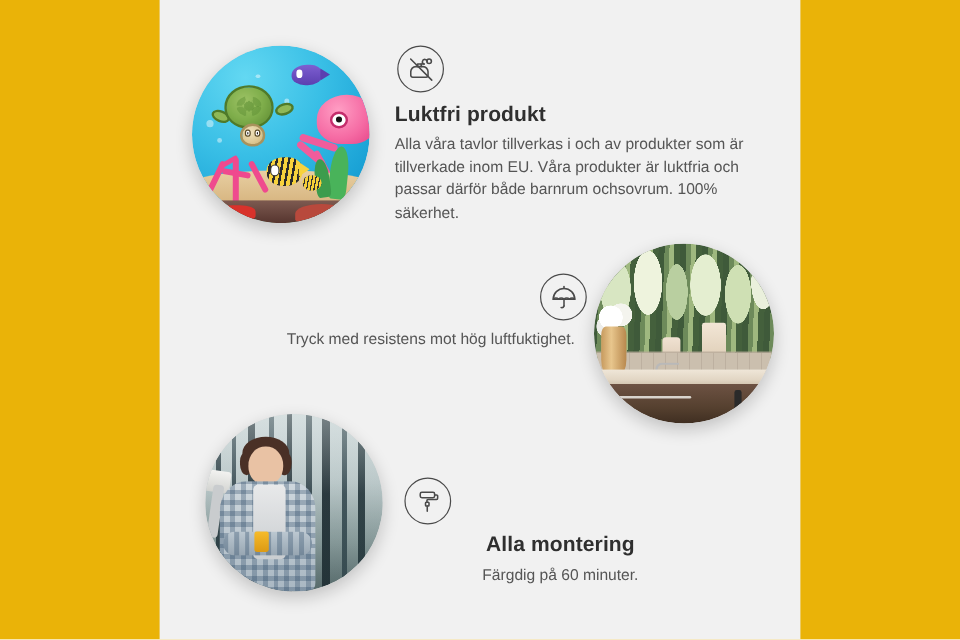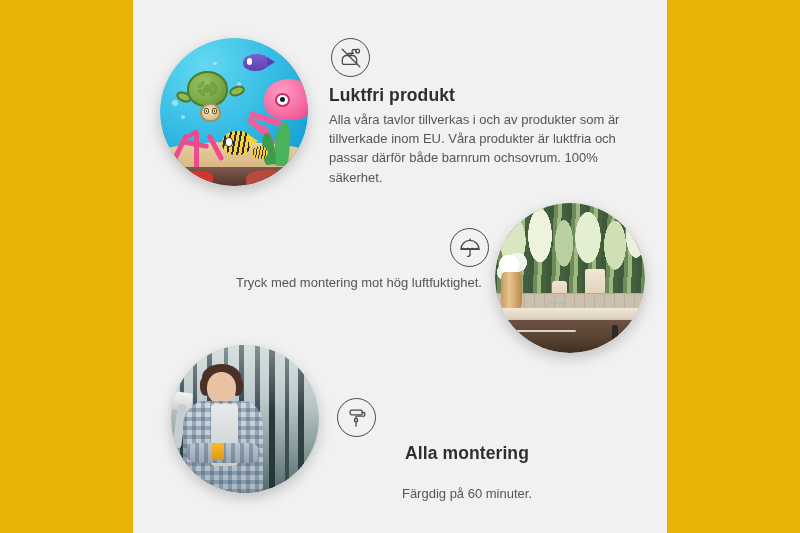--- a/index.html
+++ b/index.html
@@ -356,21 +356,21 @@
   .f-odour h3 { margin-bottom: 2px; }
 
   
   .f-water { left: 88px; top: 228px; width: 276px; text-align: center; }
   .f-water .icon-circle { margin: 0 0 6px auto; margin-right: 8px; }
   .f-water p { margin-top: 3px; }
 
   
   .f-mount { left: 196px; top: 398px; width: 276px; text-align: center; }
   .f-mount .icon-circle { margin: 0 auto 6px 8px; }
-  .f-mount p { margin-top: 20px; }
+  .f-mount p { margin-top: 5px; }
 </style>
 </head>
 <body>
 
 <div class="page">
   <div class="canvas">
 
     <div class="photo photo-sea">
       <div class="photo-inner">
         <div class="sea-water"></div>
@@ -430,21 +430,21 @@
     <div class="feature f-water">
       <div class="icon-circle">
         <svg width="26" height="26" viewBox="0 0 26 26" fill="none" stroke="#4a4a4a" stroke-width="1.3" stroke-linecap="round" stroke-linejoin="round">
           <path d="M4 14.4 a9 9 0 0 1 18 0 z"></path>
           <path d="M4 14.4 a3 3 0 0 1 4.5 0 a3 3 0 0 1 4.5 0 a3 3 0 0 1 4.5 0 a3 3 0 0 1 4.5 0"></path>
           <path d="M13 14.4 v5.6"></path>
           <path d="M13 20 a2 2 0 0 1 -2.4 1.3"></path>
           <path d="M13 5.4 v-1.6"></path>
         </svg>
       </div>
-      <p>Tryck med montering mot hög luftfuktighet.</p>
+      <p>Tryck med resistens mot hög luftfuktighet.</p>
     </div>
 
     <div class="photo photo-bath">
       <div class="photo-inner">
         <div class="bath-wall"></div>
         <div class="bath-towel"></div>
         <div class="bath-soap"></div>
         <div class="bath-backsplash"></div>
         <div class="bath-faucet"></div>
         <div class="bath-flowers"></div>

